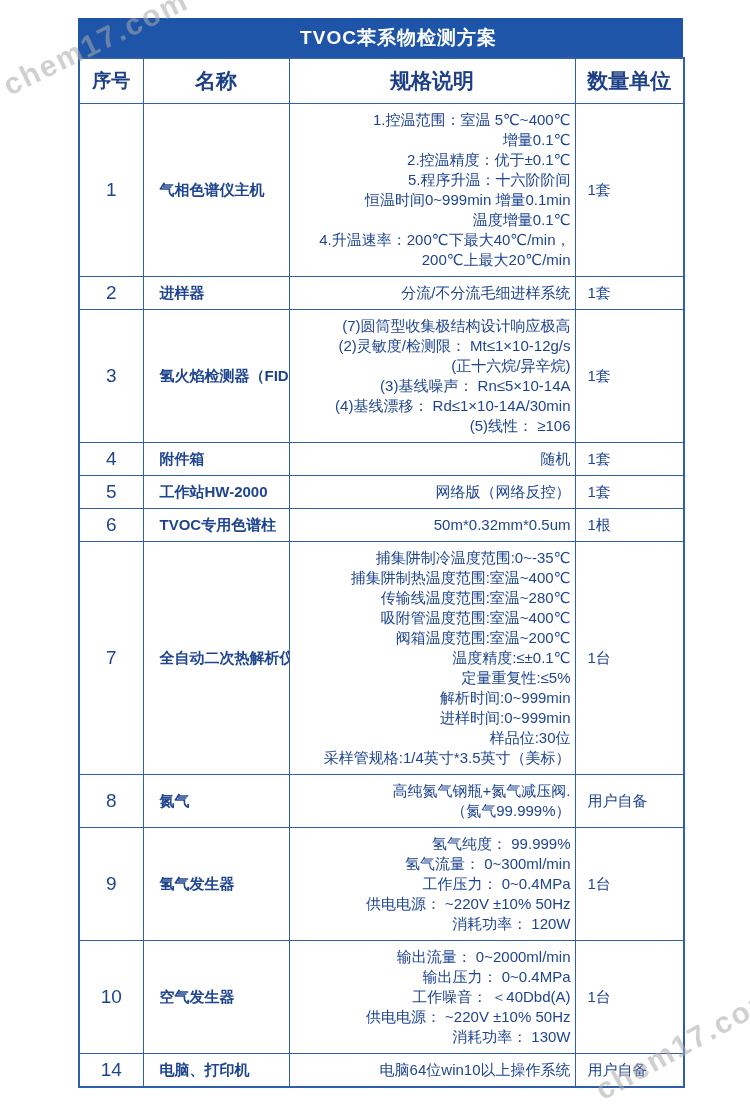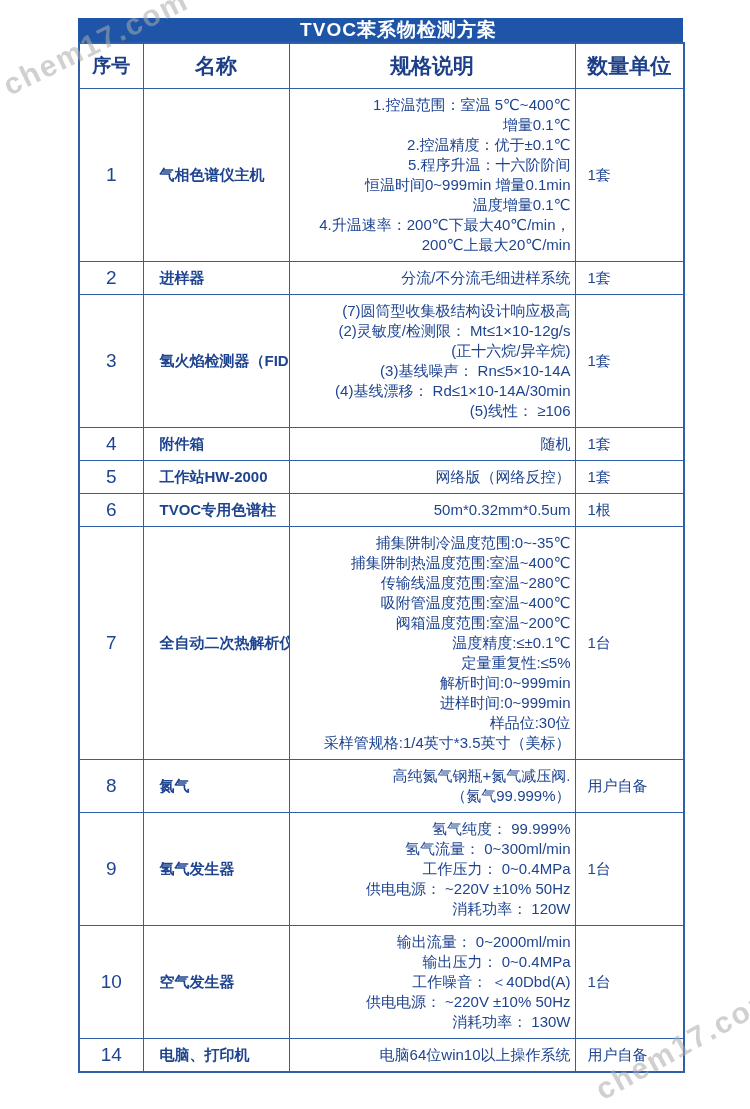--- a/index.html
+++ b/index.html
@@ -22,21 +22,21 @@
     z-index: 9;
     white-space: nowrap;
   }
   .wm-tl { left: 5px; top: 70px; transform: rotate(-26deg); }
   .wm-br { left: 598px; top: 1075px; transform: rotate(-29deg); }
 
   .doc { position: absolute; left: 78px; top: 18px; width: 605px; z-index: 1; }
 
   .title-bar {
     background: #1e55a8;
-    height: 24px;
+    height: 39px;
     display: flex; align-items: center; justify-content: center;
     color: #ffffff;
     font-size: 19px;
     font-weight: bold;
     letter-spacing: 1px;
     padding-left: 36px;
   }
 
   table.spec {
     border-collapse: collapse;

